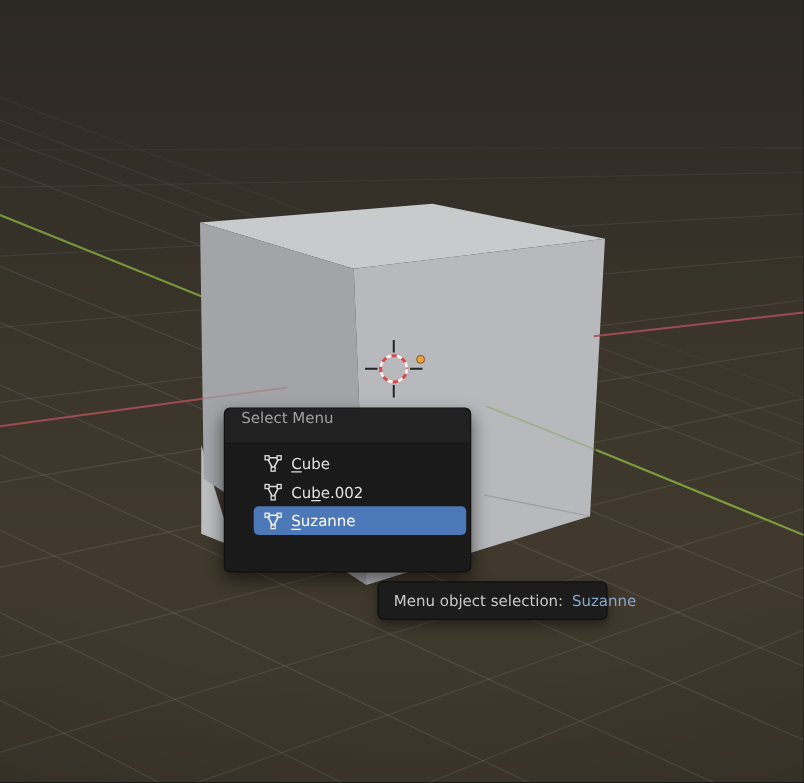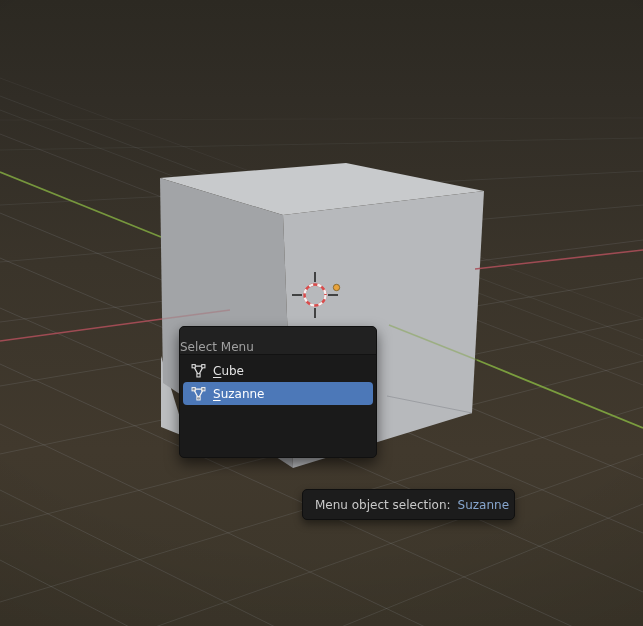--- a/index.html
+++ b/index.html
@@ -13,41 +13,41 @@
   svg.scene{position:absolute;left:0;top:0;}
   .gridline{stroke:#a8adb8;stroke-width:1;}
   
   .menu{
     position:absolute;left:179px;top:326px;width:198px;height:132px;
     background:#1a1a1a;border:1px solid #101010;border-radius:5px;
     box-shadow:0 6px 14px rgba(0,0,0,0.55);
     box-sizing:border-box;z-index:5;
   }
   .menu-header{
-    height:27px;display:flex;align-items:flex-end;padding-left:0;
+    height:27px;display:flex;align-items:flex-start;padding-left:13px;
     background:#212121;border-bottom:1px solid #121212;
     border-radius:4px 4px 0 0;
     color:#a0a0a0;font-size:12px;
   }
-  .menu-body{padding:4px 0 5px 0;}
+  .menu-body{padding:4px 0 5px 0;margin-left:20px;}
   .item{
     height:23px;display:flex;align-items:center;gap:7px;
     padding-left:8px;margin:0 3px;border-radius:4px;
     color:#e2e2e2;font-size:12px;cursor:default;
   }
   .item.selected{color:#ffffff;}
   .acc{text-decoration:underline;text-underline-offset:2px;}
   .micon{width:15px;height:15px;display:inline-flex;}
   
   .tooltip{
-    position:absolute;left:302px;top:465px;width:213px;height:31px;
+    position:absolute;left:302px;top:465px;width:184px;height:31px;
     background:#1c1c1c;border:1px solid #0f0f0f;border-radius:5px;
     box-shadow:0 4px 9px rgba(0,0,0,0.45);
     display:flex;align-items:center;padding:0 12px;box-sizing:border-box;
-    font-size:12px;color:#c9c9c9;z-index:6;white-space:nowrap;margin-top:24px;
+    font-size:12px;color:#c9c9c9;z-index:6;white-space:nowrap;
   }
   .tooltip .val{margin-left:7px;}
 </style>
 </head>
 <body>
 
 <div id="stage">
 
   <svg class="scene" width="643" height="626" viewBox="0 0 643 626">
 
@@ -121,20 +121,31 @@
             <path d="M2.5 3 L11.5 3 L7 11.5 Z" fill="none" stroke="#dcdcdc" stroke-width="1.2"></path>
             <rect x="1" y="1.5" width="3" height="3" fill="#1a1a1a" stroke="#dcdcdc" stroke-width="1"></rect>
             <rect x="10" y="1.5" width="3" height="3" fill="#1a1a1a" stroke="#dcdcdc" stroke-width="1"></rect>
             <rect x="5.5" y="10" width="3" height="3" fill="#1a1a1a" stroke="#dcdcdc" stroke-width="1"></rect>
           </svg>
         </span>
         <span><span></span><span class="acc">C</span><span>ube</span></span>
       </div>
 
 
+      <div class="item">
+        <span class="micon">
+          <svg width="15" height="15" viewBox="0 0 14 14">
+            <path d="M2.5 3 L11.5 3 L7 11.5 Z" fill="none" stroke="#dcdcdc" stroke-width="1.2"></path>
+            <rect x="1" y="1.5" width="3" height="3" fill="#1a1a1a" stroke="#dcdcdc" stroke-width="1"></rect>
+            <rect x="10" y="1.5" width="3" height="3" fill="#1a1a1a" stroke="#dcdcdc" stroke-width="1"></rect>
+            <rect x="5.5" y="10" width="3" height="3" fill="#1a1a1a" stroke="#dcdcdc" stroke-width="1"></rect>
+          </svg>
+        </span>
+        <span><span>Cu</span><span class="acc">b</span><span>e.002</span></span>
+      </div>
 
       <div class="item selected" style="background-color: rgb(76, 120, 184);">
         <span class="micon">
           <svg width="15" height="15" viewBox="0 0 14 14">
             <path d="M2.5 3 L11.5 3 L7 11.5 Z" fill="none" stroke="#f2f2f2" stroke-width="1.2"></path>
             <rect x="1" y="1.5" width="3" height="3" fill="rgba(0,0,0,0.35)" stroke="#f2f2f2" stroke-width="1"></rect>
             <rect x="10" y="1.5" width="3" height="3" fill="rgba(0,0,0,0.35)" stroke="#f2f2f2" stroke-width="1"></rect>
             <rect x="5.5" y="10" width="3" height="3" fill="rgba(0,0,0,0.35)" stroke="#f2f2f2" stroke-width="1"></rect>
           </svg>
         </span>

